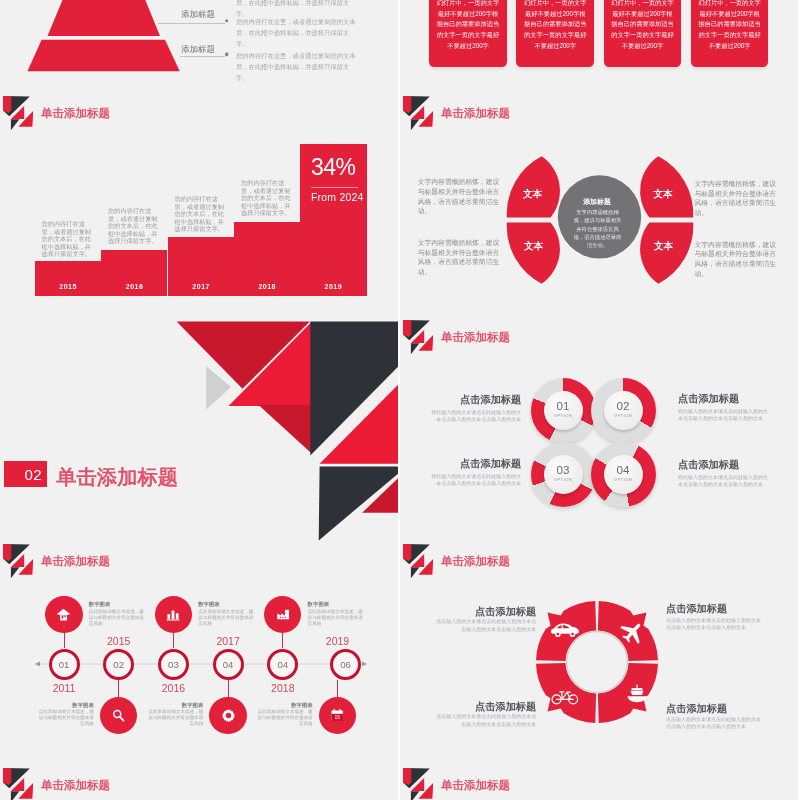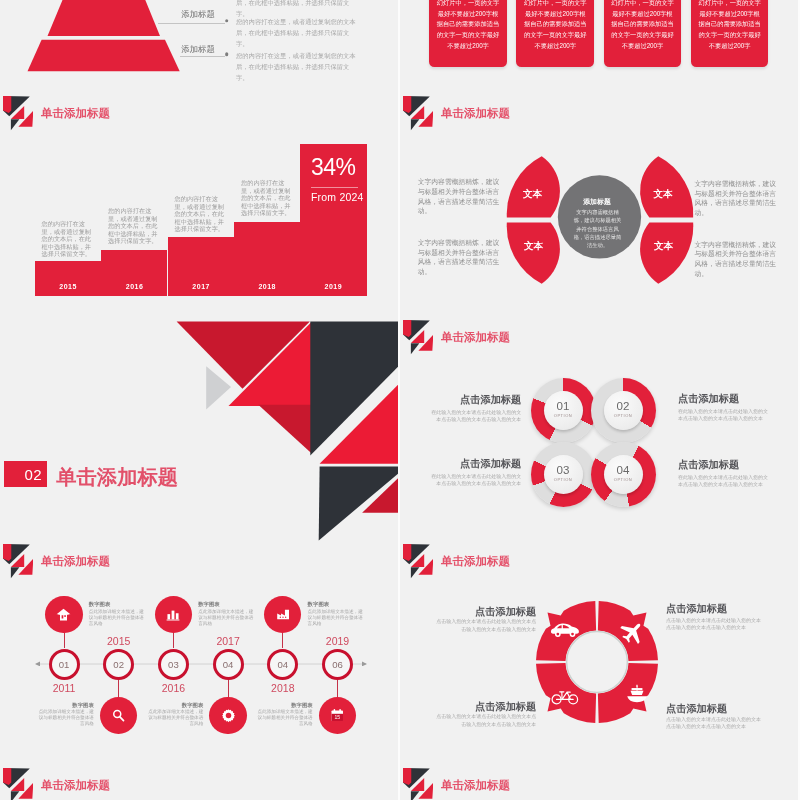--- a/index.html
+++ b/index.html
@@ -363,21 +363,21 @@
           <span class="ic">
             <svg viewBox="0 0 24 24" width="14.5" height="14.5">
               <rect x="2.5" y="4" width="19" height="17.5" rx="1.4" fill="#fff"></rect>
               <rect x="2.5" y="9.6" width="19" height="11.9" fill="#c8102e"></rect>
               <rect x="6" y="1.8" width="2.6" height="4.6" rx="1.2" fill="#fff"></rect>
               <rect x="15.4" y="1.8" width="2.6" height="4.6" rx="1.2" fill="#fff"></rect>
               <text x="12" y="18.6" font-size="8.4" font-family="Liberation Sans, sans-serif" fill="#fff" text-anchor="middle">15</text>
             </svg>
           </span>
         </div>
-        <div class="node" style="left:322px;top:104.5px;">
+        <div class="node" style="left:330px;top:104.5px;">
           <span>06</span>
         </div>
         <div class="yr" style="left:317.5px;top:90.5px;">2019</div>
         <div class="ttl" style="left:256.7px;top:157.5px;text-align:right;">数字图表</div>
         <div class="desc" style="left:256.7px;top:165.4px;text-align:right;">点此添加详细文本描述，建议与标题相关并符合整体语言风格</div>
       </div>
   </div>
 
   <div class="slide s8 rcol" style="top:544px;">
     <div class="shead">

